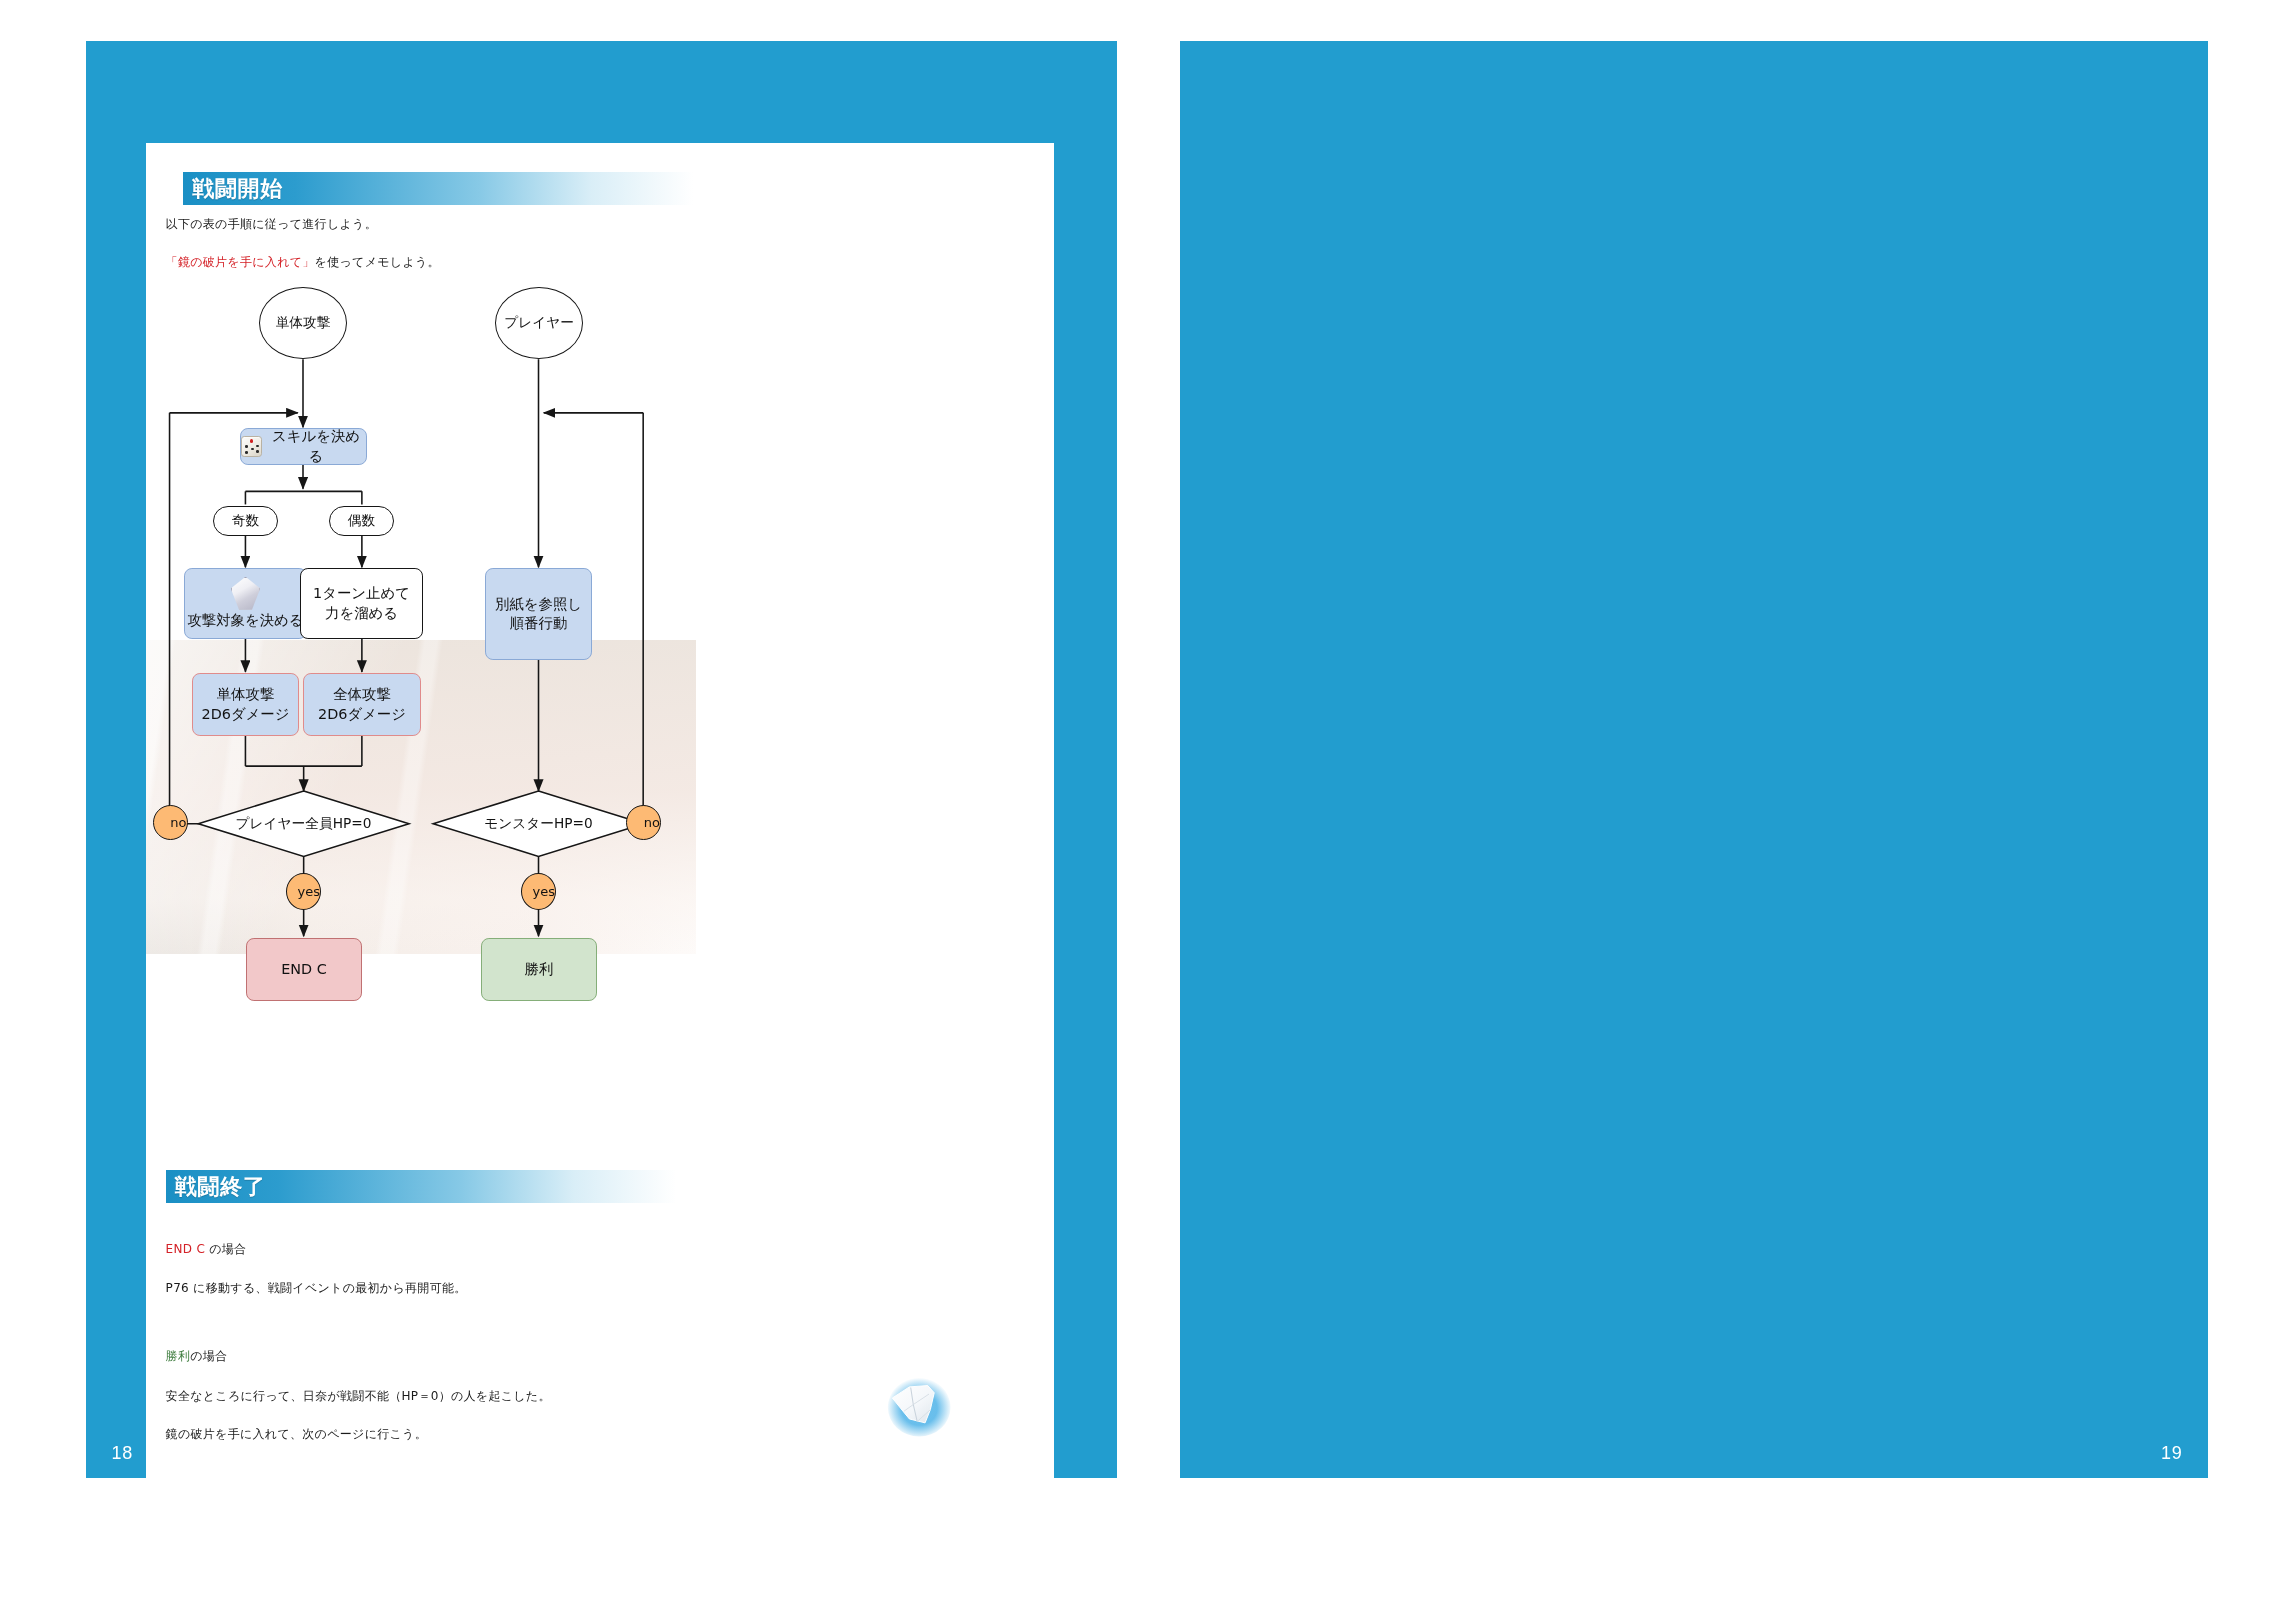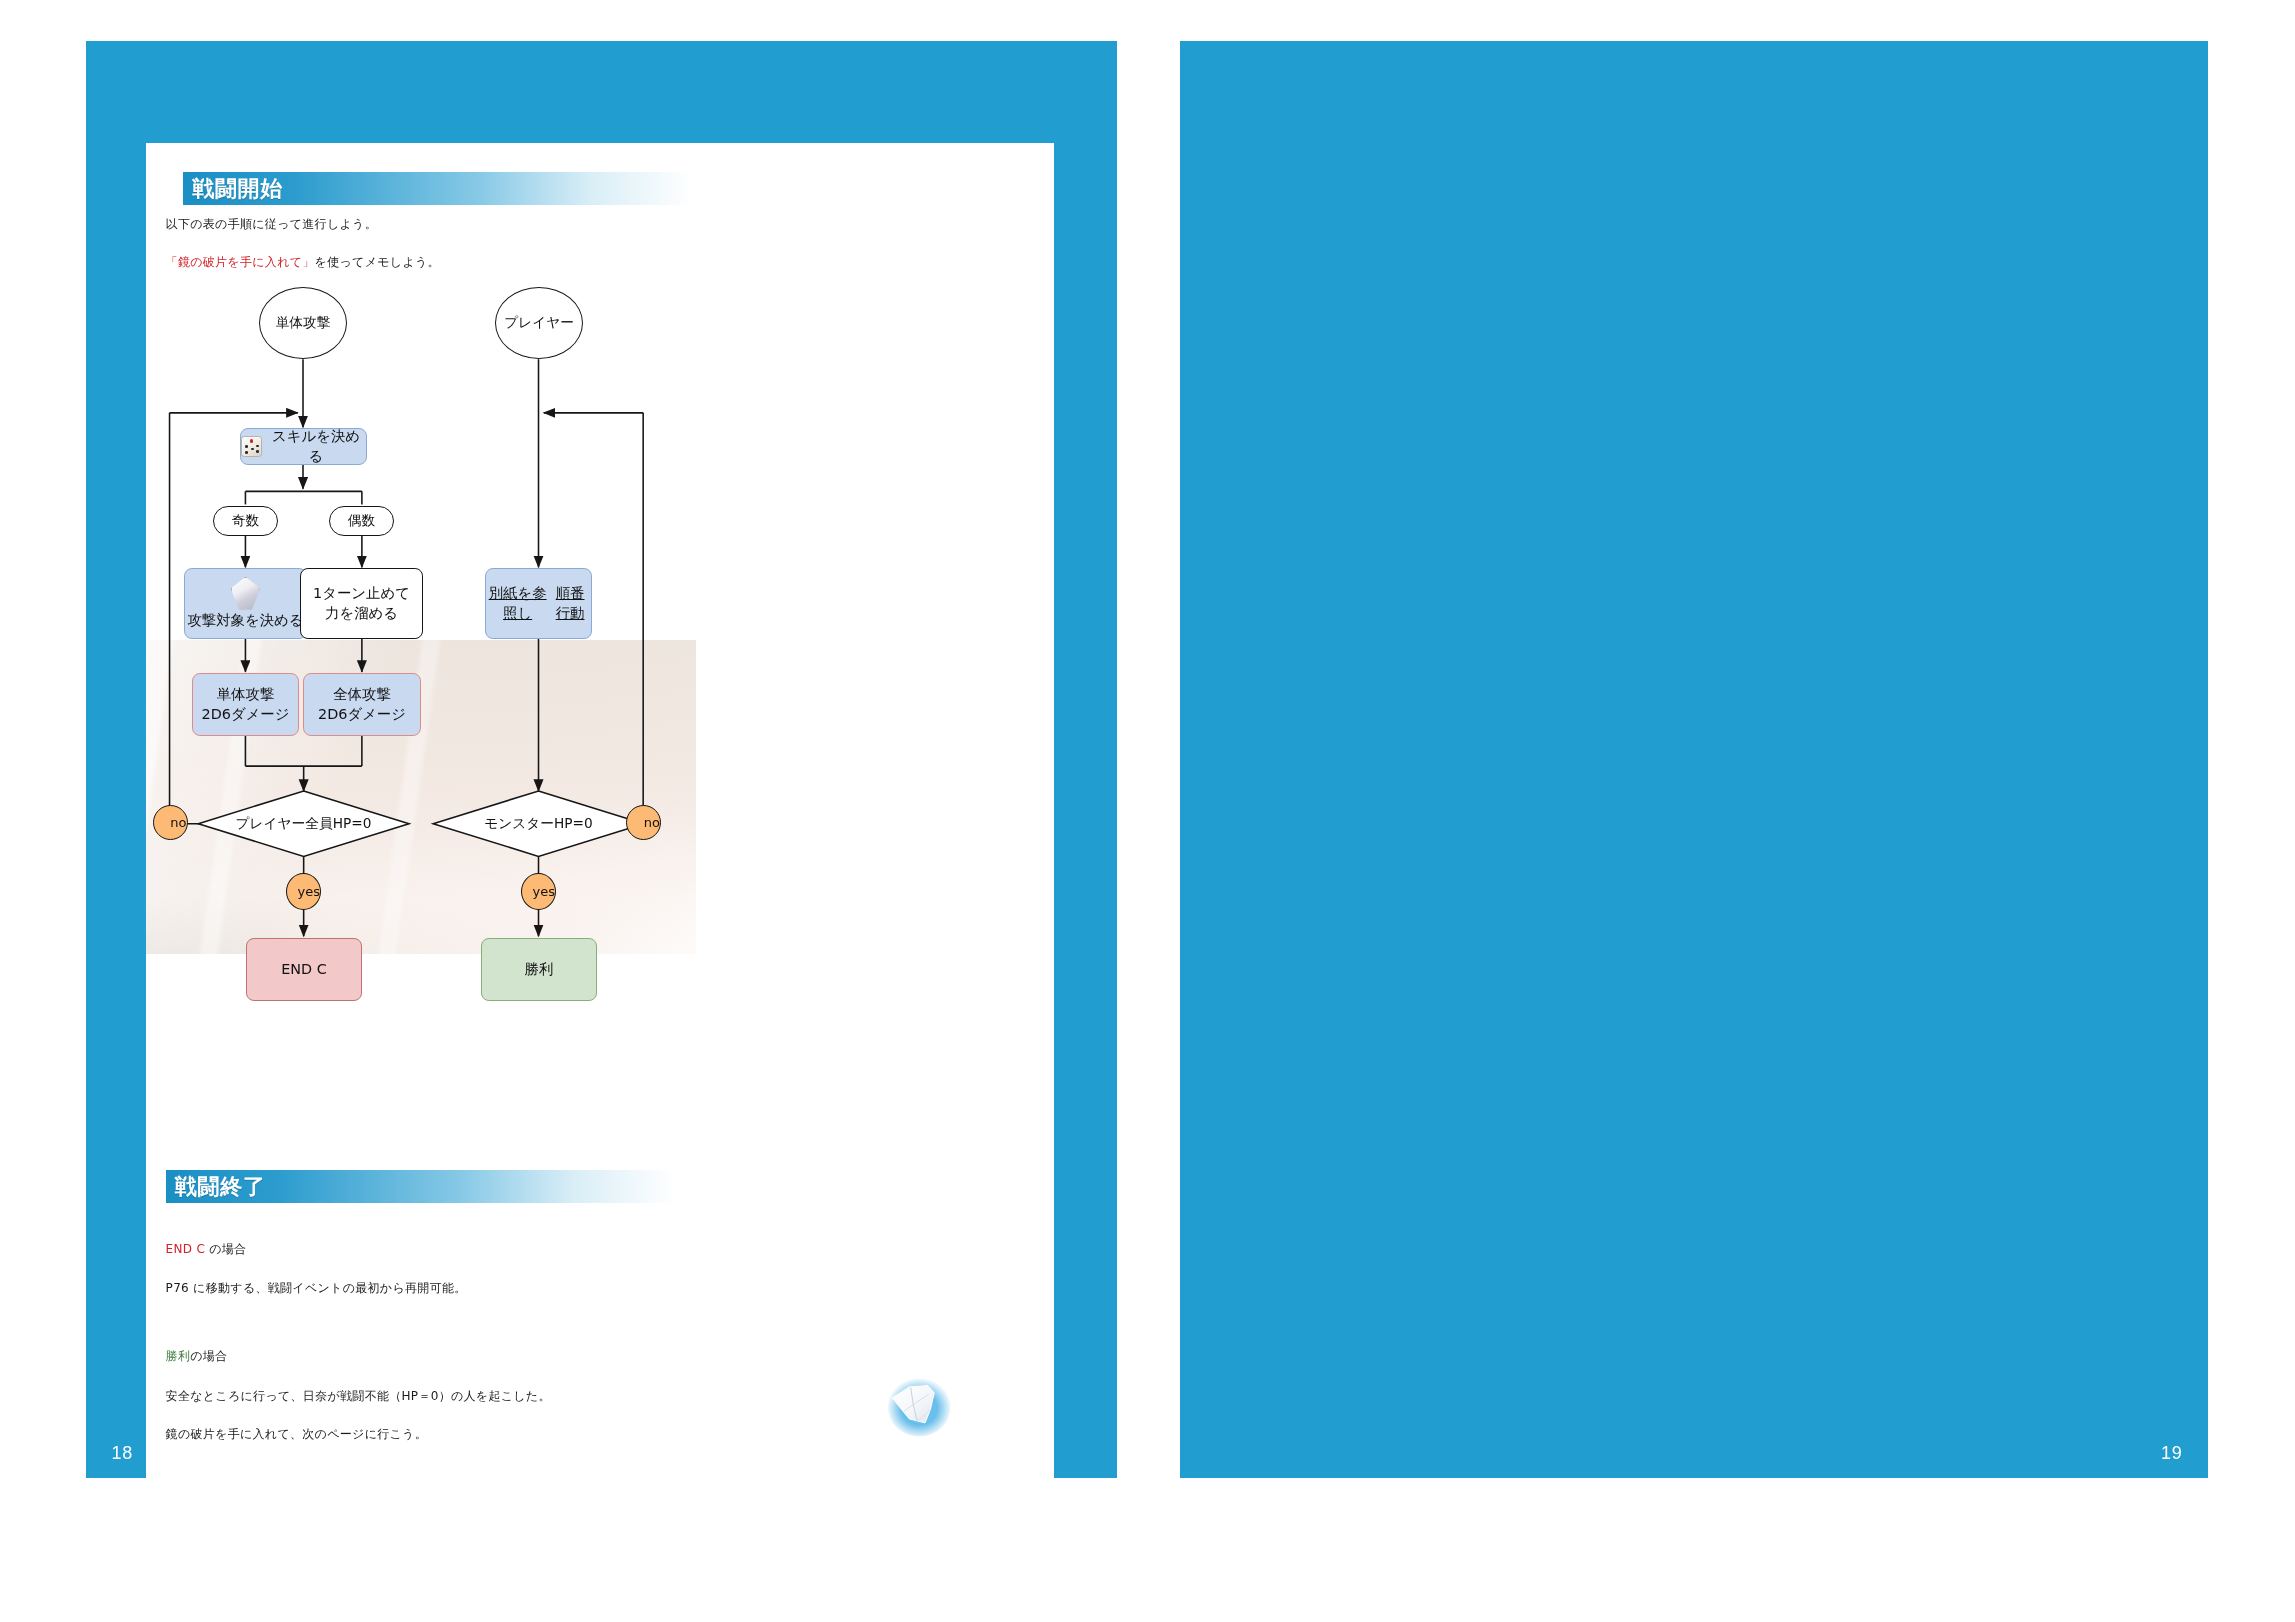--- a/index.html
+++ b/index.html
@@ -235,21 +235,21 @@
       <div class="node proc proc-blue-red" style="left:46px;top:399px;width:107px;height:63px;flex-direction:column;">
         <span>単体攻撃</span>
         <span>2D6ダメージ</span>
       </div>
 
       <div class="node proc proc-blue-red" style="left:157px;top:399px;width:118px;height:63px;flex-direction:column;">
         <span>全体攻撃</span>
         <span>2D6ダメージ</span>
       </div>
 
-      <div class="node proc proc-blue" style="left:339px;top:294px;width:107px;height:71px;flex-direction:row;text-decoration:underline;">
+      <div class="node proc proc-blue" style="left:339px;top:294px;width:107px;height:92px;flex-direction:column;">
         <span>別紙を参照し</span>
         <span>順番行動</span>
       </div>
 
       <div class="diamond-wrap" style="left:52px;top:517px;width:211px;height:65px;">
         <div class="dlabel">プレイヤー全員HP=0</div>
       </div>
       <div class="diamond-wrap" style="left:287px;top:517px;width:211px;height:65px;">
         <div class="dlabel">モンスターHP=0</div>
       </div>

